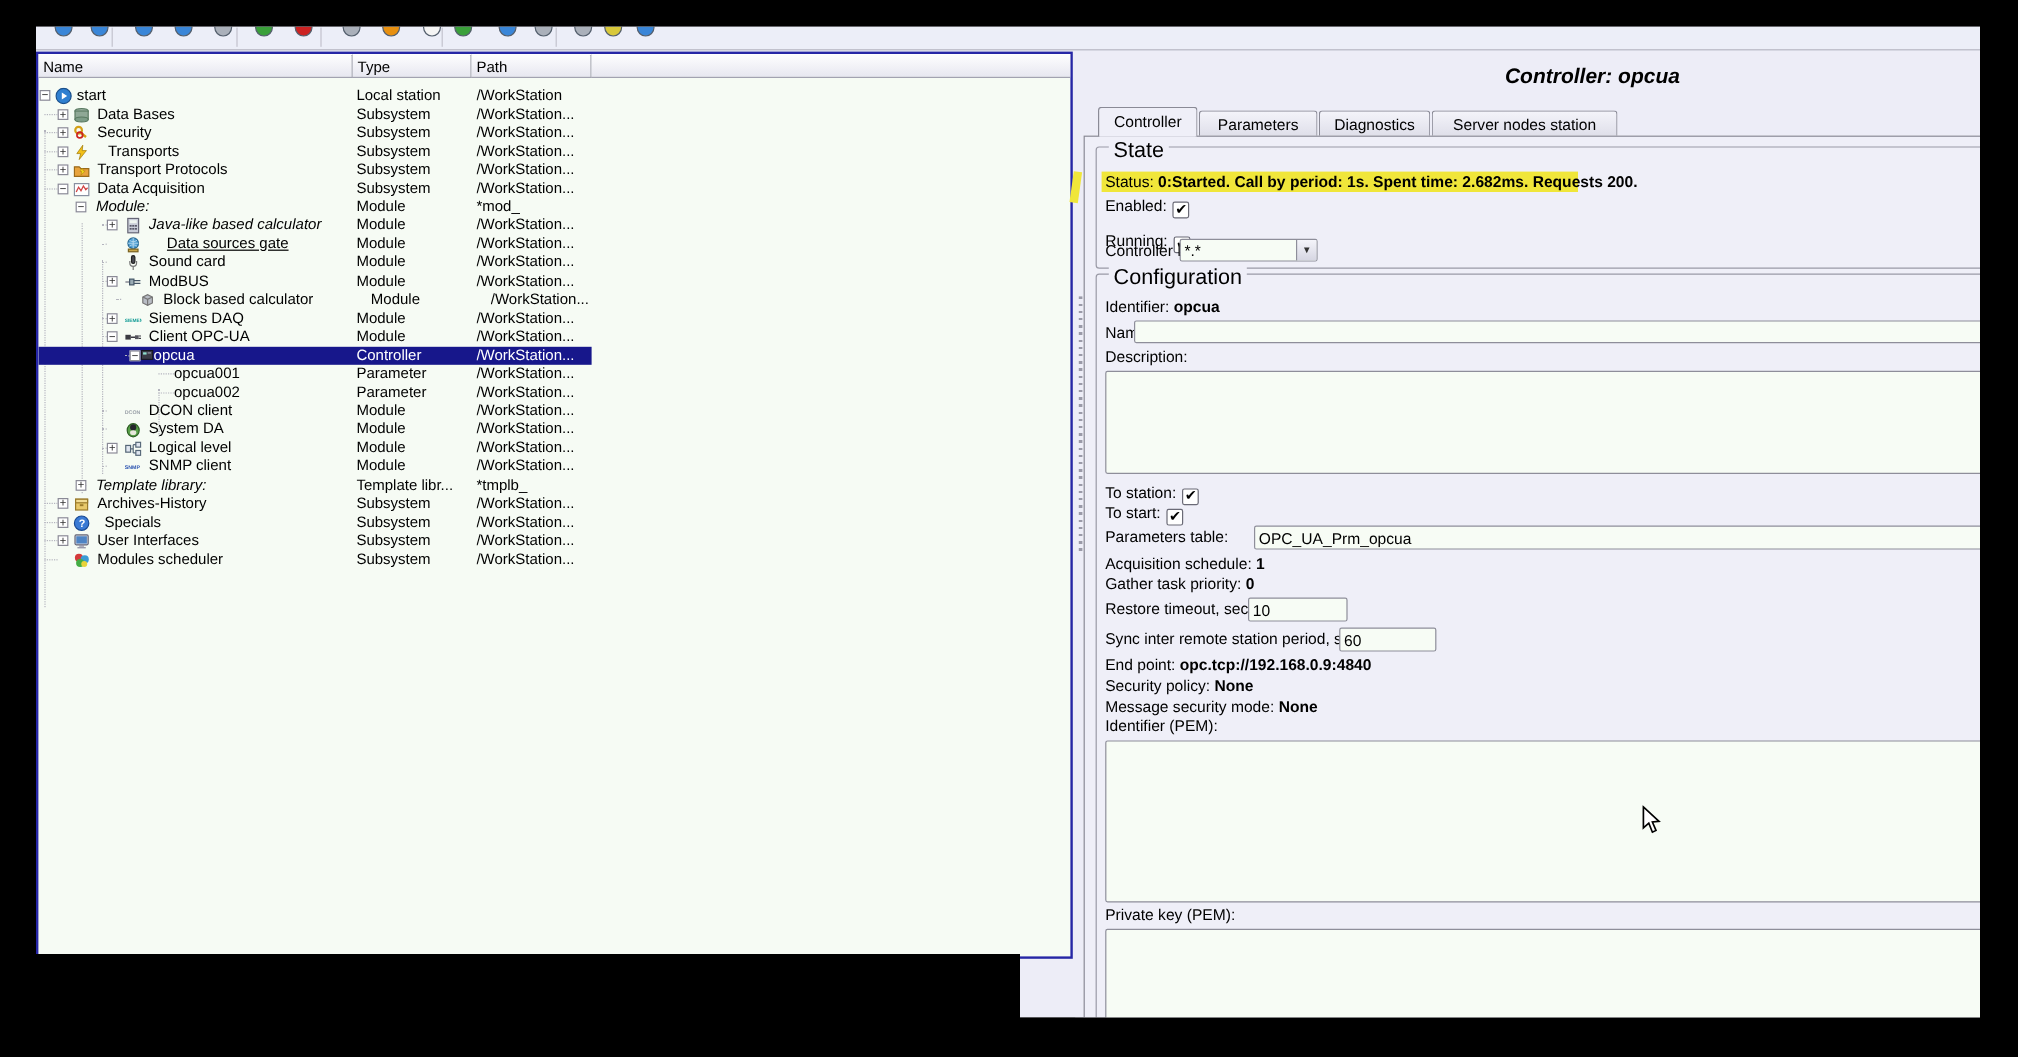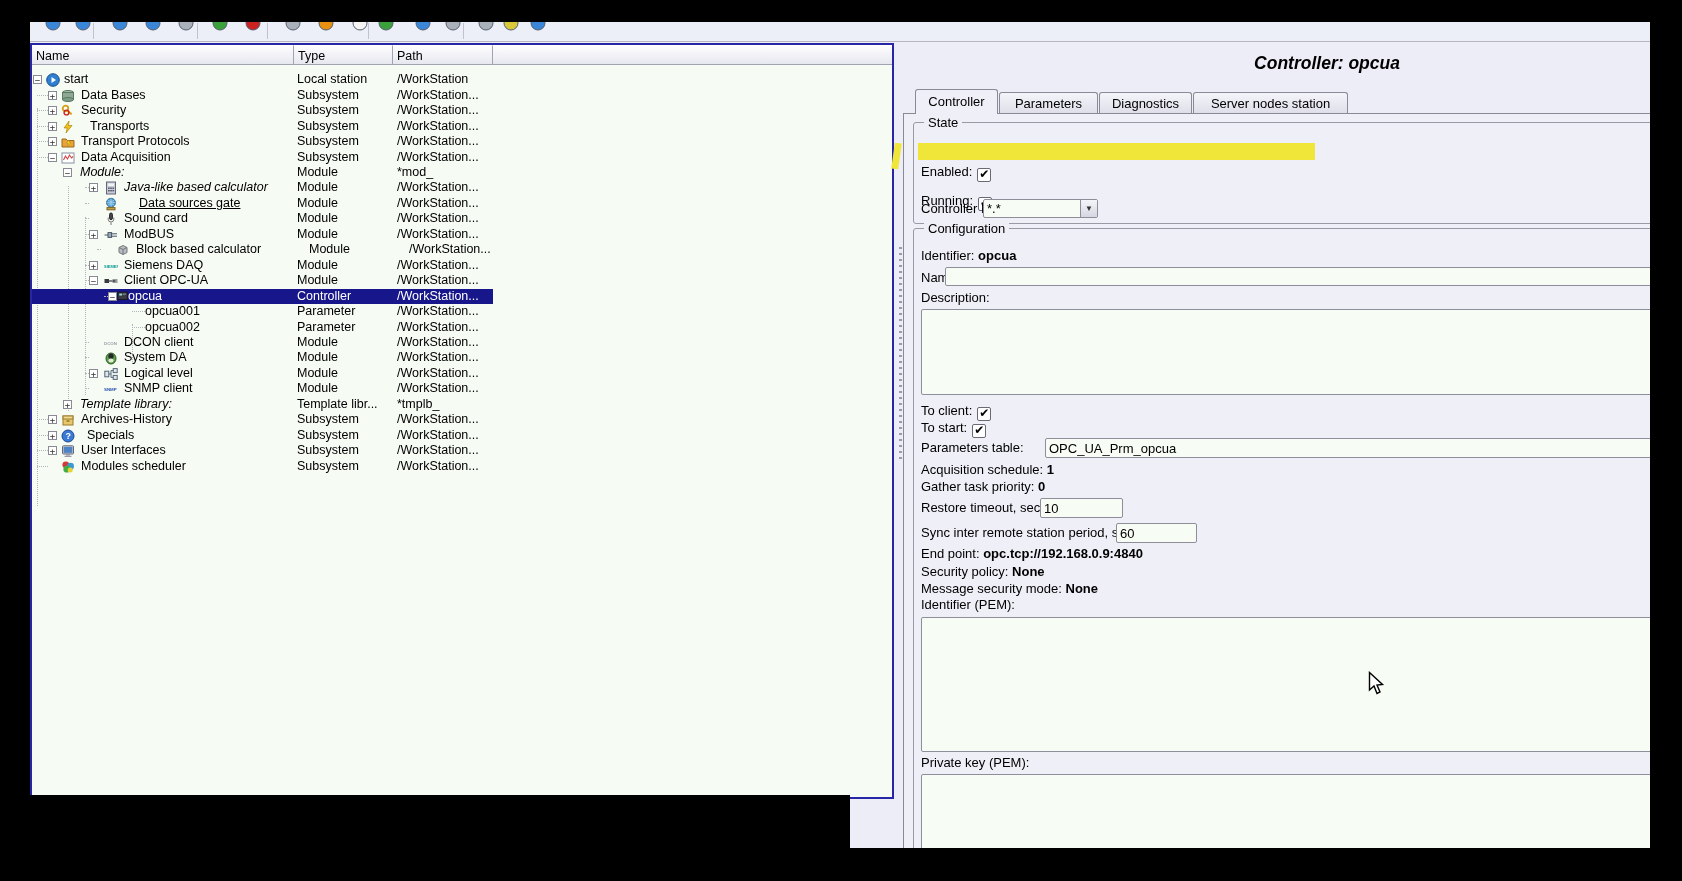--- a/index.html
+++ b/index.html
@@ -31,21 +31,21 @@
   #splitdots{left:869px;top:225px;width:3px;height:216px;
              background:repeating-linear-gradient(#9a9aa8 0 2px,transparent 2px 6px);}
   
   #ptitle{top:31px;left:1297px;transform:translateX(-50%);font-size:17.5px;font-weight:bold;font-style:italic;white-space:nowrap;}
   .tab{position:absolute;box-sizing:border-box;border:1px solid #8a8a96;border-bottom:none;
        border-radius:3px 3px 0 0;font-size:13px;text-align:center;}
   .tab.inactive{top:70px;height:22px;line-height:21px;background:linear-gradient(#f4f4fa,#dedee9);z-index:1;}
   .tab.active{top:67px;height:25px;line-height:23px;background:#efeff8;z-index:3;}
   #tabframe{left:873px;top:91px;width:760px;height:740px;border:1px solid #8a8a96;background:#efeff8;z-index:2;box-sizing:border-box;}
   .groupbox{position:absolute;border:1px solid #9a9aa6;border-radius:3px;z-index:2;}
-  .legend{position:absolute;top:-8px;left:10px;background:#efeff8;padding:0 4px;font-size:13px;z-index:4;}
+  .legend{position:absolute;top:-8px;left:10px;background:#efeff8;padding:0 4px;font-size:18px;z-index:4;}
   .fline{position:absolute;height:17px;line-height:17px;font-size:13px;white-space:nowrap;z-index:4;}
   .b{font-weight:bold;}
   .cb{display:inline-block;width:12px;height:12px;background:#fff;border:1px solid #6a6a76;border-radius:2px;
       vertical-align:-2px;margin-left:5px;font-size:12px;line-height:11px;text-align:center;color:#000;font-weight:bold;}
   .field{position:absolute;box-sizing:border-box;background:#f7fcf5;border:1px solid #8e8e9a;border-radius:2px;
          font-size:13px;font-family:"Liberation Sans","DejaVu Sans",sans-serif;padding:0 3px;z-index:4;color:#000;}
   textarea.field{resize:none;}
   #hl-status{left:888px;top:121px;width:397px;height:17px;background:#f0e63a;z-index:3;}
   #hl-tick{left:863px;top:121px;width:7px;height:26px;background:#f0e63a;transform:rotate(8deg);z-index:3;}
   #combo-db{left:953px;top:177px;width:115px;height:19px;z-index:4;}
@@ -435,20 +435,24 @@
     <div id="ptitle" class="abs">Controller: opcua</div>
 
     <div id="tabs"></div>
     <div id="tabframe" class="abs"></div>
 
     <div class="groupbox" style="left:883px;top:100px;width:760px;height:100px;">
       <span class="legend">State</span>
     </div>
     <div id="hl-tick" class="abs"></div>
     <div id="hl-status" class="abs"></div>
+    <div class="fline abs" style="left:891px;top:121px;">
+      <span>Status:</span>
+      <span class="b">0:Started. Call by period: 1s. Spent time: 2.682ms. Requests 200.</span>
+    </div>
     <div class="fline abs" style="left:891px;top:141px;">
       <span>Enabled:</span><span class="cb">✔</span>
     </div>
     <div class="fline abs" style="left:891px;top:170px;">
       <span>Running:</span><span class="cb">✔</span>
     </div>
     <div class="fline abs" style="left:891px;top:178px;">Controller DB:</div>
     <div id="combo-db" class="abs field">
       <span class="val">*.*</span>
       <span class="btn">▼</span>
@@ -459,21 +463,21 @@
     </div>
     <div class="fline abs" style="left:891px;top:225px;">
       <span>Identifier:</span>
       <span class="b">opcua</span>
     </div>
     <div class="fline abs" style="left:891px;top:247px;">Name:</div>
     <input class="field abs" style="left: 915px; top: 245px; width: 733px; height: 19px;" value="">
     <div class="fline abs" style="left:891px;top:267px;">Description:</div>
     <textarea class="field abs" style="left: 891px; top: 287px; width: 757px; height: 86px;"></textarea>
     <div class="fline abs" style="left:891px;top:380px;">
-      <span>To client:</span><span class="cb">✔</span>
+      <span>To station:</span><span class="cb">✔</span>
     </div>
     <div class="fline abs" style="left:891px;top:397px;">
       <span>To start:</span><span class="cb">✔</span>
     </div>
     <div class="fline abs" style="left:891px;top:417px;">Parameters table:</div>
     <input class="field abs" style="left: 971px; top: 416px; width: 677px; height: 20px; margin-left: 44px;" value="OPC_UA_Prm_opcua">
     <div class="fline abs" style="left:891px;top:439px;">
       <span>Acquisition schedule:</span>
       <span class="b">1</span>
     </div>

